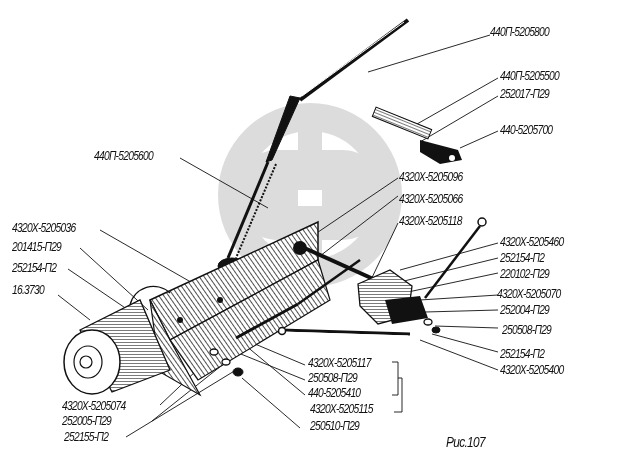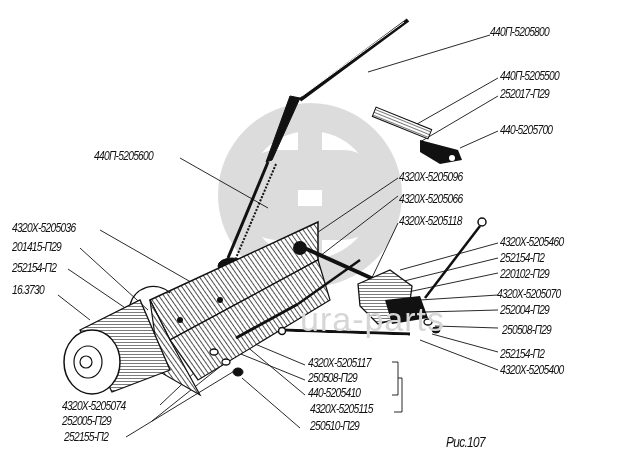--- a/index.html
+++ b/index.html
@@ -117,21 +117,20 @@
     <g stroke="#111">
       <ellipse cx="214" cy="352" rx="4" ry="3" fill="#fff" stroke-width="1.3"></ellipse>
       <ellipse cx="226" cy="362" rx="4" ry="3" fill="#fff" stroke-width="1.3"></ellipse>
       <ellipse cx="238" cy="372" rx="5" ry="4" fill="#111"></ellipse>
       <ellipse cx="428" cy="322" rx="4" ry="3" fill="#fff" stroke-width="1.3"></ellipse>
       <ellipse cx="436" cy="330" rx="4" ry="3" fill="#111"></ellipse>
       <ellipse cx="416" cy="312" rx="3" ry="2" fill="#111"></ellipse>
     </g>
   </svg>
 
-  <div class="wm-text" style="left:300px;top:300px;">ura-parts</div>
 
   <div class="lbl" style="left:490px;top:26px;">440П-5205800</div>
   <div class="lbl" style="left:500px;top:70px;">440П-5205500</div>
   <div class="lbl" style="left:500px;top:88px;">252017-П29</div>
   <div class="lbl" style="left:500px;top:124px;">440-5205700</div>
   <div class="lbl" style="left:399px;top:171px;">4320X-5205096</div>
   <div class="lbl" style="left:399px;top:193px;">4320X-5205066</div>
   <div class="lbl" style="left:399px;top:215px;">4320X-5205118</div>
   <div class="lbl" style="left:500px;top:236px;">4320X-5205460</div>
   <div class="lbl" style="left:500px;top:252px;">252154-П2</div>

